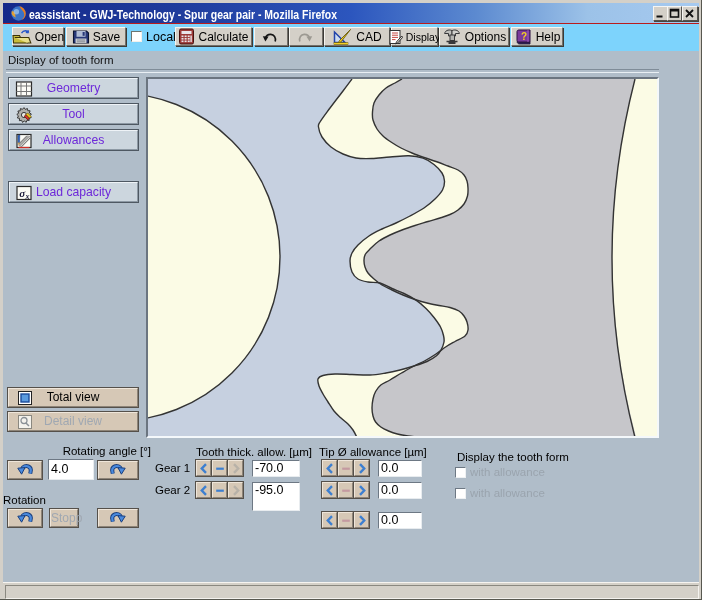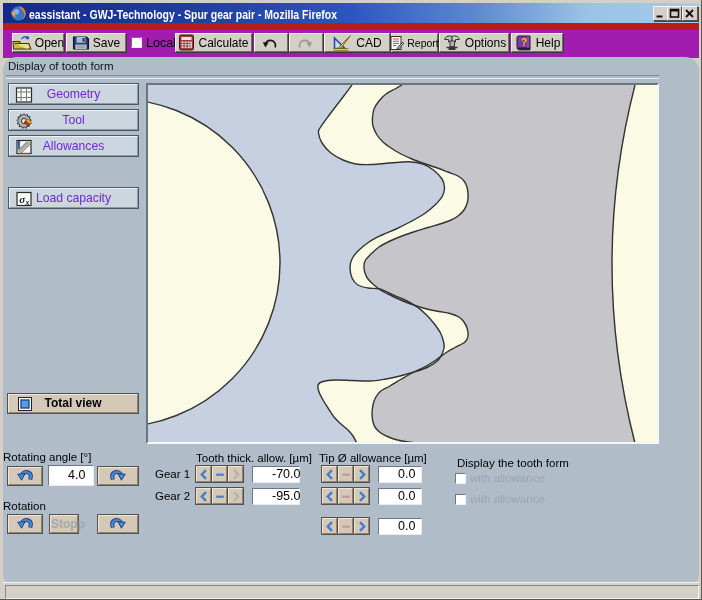--- a/index.html
+++ b/index.html
@@ -4,37 +4,37 @@
 body{width:702px;height:600px;overflow:hidden;font-family:"Liberation Sans",sans-serif;}
 #win{position:absolute;left:0;top:0;width:702px;height:600px;background:#d4d0c8;overflow:hidden;}
 #win:after{content:"";position:absolute;left:0;top:0;width:701px;height:599px;border-right:1px solid #585850;border-bottom:1px solid #585850;pointer-events:none;}
 .abs{position:absolute;}
 
 #title{left:3px;top:3px;width:696px;height:20px;background:linear-gradient(to right,#15298a 0%,#1f3c9c 25%,#2c56be 50%,#5c8ad0 68%,#9cc2e8 84%,#a6caf0 100%);}
 #title .txt{position:absolute;left:26px;top:3.5px;color:#fff;font-size:13px;font-weight:bold;white-space:nowrap;transform:scaleX(0.805);transform-origin:0 0;}
 .wbtn{position:absolute;top:3px;width:13px;height:13px;background:#d4d0c8;border-top:1px solid #f6f5f2;border-left:1px solid #f6f5f2;border-right:1px solid #55534e;border-bottom:1px solid #55534e;box-shadow:1px 1px 0 #454540;}
 .wbtn svg{position:absolute;left:0;top:0;}
 
-#tbar{left:3px;top:23px;width:696px;height:28px;background:#a21caf;border-top:7px solid #b91c1c;}
+#tbar{left:3px;top:23px;width:696px;height:28px;background:#7dd3fc;border-top:1px solid #b91c1c;}
 #tbar:after{content:"";position:absolute;left:0;bottom:0;width:100%;height:1px;background:#57554f;}
 .tbtn{position:absolute;top:3px;height:19px;background:#d4d0c8;border-top:1px solid #f6f5f0;border-left:1px solid #f6f5f0;border-right:1px solid #72706a;border-bottom:1px solid #72706a;box-shadow:1px 1px 0 #3c3a36;box-sizing:border-box;display:flex;align-items:center;justify-content:center;font-size:12px;color:#000;}
 .tbtn svg{margin-right:3px;flex:none;}
 
-#app{left:3px;top:57px;width:696px;height:531px;background:#b0bdc9;border-radius:14px;}
+#app{left:3px;top:51px;width:696px;height:531px;background:#b0bdc9;}
 #dotf{position:absolute;left:5px;top:3px;font-size:11.5px;color:#111;}
 #groove{position:absolute;left:3px;top:18px;width:653px;height:2px;border-top:1px solid #7f8c98;border-bottom:1px solid #e9eff4;}
 
 .sbtn{position:absolute;left:6px;width:129px;height:20px;background:#ccd6de;box-shadow:0 0 0 1px #4e5862;border-top:1px solid #eef3f7;border-left:1px solid #eef3f7;border-right:1px solid #8d99a4;border-bottom:1px solid #8d99a4;box-sizing:border-box;font-size:12.2px;color:#6d28d9;text-align:center;line-height:18px;}
 .sbtn.act{background:#bcc7d2;}
 .sbtn svg{position:absolute;left:5px;top:0px;}
 .sbtn .ic{position:absolute;left:5px;top:1px;}
 
-.tanb{position:absolute;background:#d6c8b6;box-shadow:0 0 0 1px #55504a;border-top:1px solid #efe6da;border-left:1px solid #efe6da;border-right:1px solid #8d8478;border-bottom:1px solid #8d8478;box-sizing:border-box;font-size:12px;color:#000;text-align:center;font-weight:bold;}
+.tanb{position:absolute;background:#d6c8b6;box-shadow:0 0 0 1px #55504a;border-top:1px solid #efe6da;border-left:1px solid #efe6da;border-right:1px solid #8d8478;border-bottom:1px solid #8d8478;box-sizing:border-box;font-size:12px;color:#000;text-align:center;}
 .dis{color:#a0a8b2;}
-.fld{position:absolute;background:#fff;border-top:1.5px solid #6d7884;border-left:1.5px solid #6d7884;border-right:1px solid #e8ecef;border-bottom:1px solid #e8ecef;box-sizing:border-box;font-size:12.5px;color:#000;padding-left:19px;line-height:15px;}
+.fld{position:absolute;background:#fff;border-top:1.5px solid #6d7884;border-left:1.5px solid #6d7884;border-right:1px solid #e8ecef;border-bottom:1px solid #e8ecef;box-sizing:border-box;font-size:12.5px;color:#000;padding-left:2px;line-height:15px;}
 .lbl{position:absolute;font-size:11.5px;color:#000;white-space:nowrap;}
 .lbl.dis{color:#9aa4ae;}
 .chk{position:absolute;width:11px;height:11px;background:#fff;border-top:1.5px solid #6d7884;border-left:1.5px solid #6d7884;border-right:1px solid #eef1f3;border-bottom:1px solid #eef1f3;box-sizing:border-box;}
 
 #sbar{left:3px;top:582px;width:696px;height:16px;background:#d4d0c8;border-top:1px solid #f6f4f0;}
 #sbar .pan{position:absolute;left:2px;top:2px;width:692px;height:12px;border:1px solid;border-color:#8a8880 #f4f2ee #f4f2ee #8a8880;}
 </style></head>
 <body>
 <div id="win">
 <div id="title" class="abs">
@@ -121,21 +121,21 @@
           <rect x="2" y="14.7" width="14" height="1.8" fill="#f2d024" stroke="#6a5a08" stroke-width="0.6"></rect>
         </svg>
         <span>CAD</span>
       </div>
  <div class="tbtn" style="left:388px;width:47px;font-size:10.5px">
         <svg width="14" height="16" viewBox="0 0 14 16">
           <rect x="1" y="1.5" width="10" height="13" fill="#fff" stroke="#333" stroke-width="1"></rect>
           <path d="M3,4 h6 M3,6.2 h6 M3,8.4 h6 M3,10.6 h3.5" stroke="#c03028" stroke-width="0.9"></path>
           <path d="M12.8,7 L7.5,12.8 L6.6,14.9 L8.7,14 L13.6,8.4 Z" fill="#d8d4cc" stroke="#222" stroke-width="0.9"></path>
         </svg>
-        <span>Report</span>
+        <span>Display</span>
       </div>
  <div class="tbtn" style="left:436px;width:70px">
         <svg width="20" height="17" viewBox="0 0 20 17">
           <path d="M10,2.5 C6,1 3,3 2.6,5.5 L6.5,5.5 L6.5,8 L10,8 Z" fill="#c0c0bc" stroke="#38383a" stroke-width="1"></path>
           <path d="M10,2.5 C14,1 17,3 17.4,5.5 L13.5,5.5 L13.5,8 L10,8 Z" fill="#d0d0cc" stroke="#38383a" stroke-width="1"></path>
           <rect x="8" y="7" width="4.5" height="5.5" fill="#b4b4b0" stroke="#38383a" stroke-width="1"></rect>
           <path d="M4.5,13.5 h11 M6.5,15.2 h7" stroke="#38383a" stroke-width="1.7"></path>
         </svg>
         <span>Options</span>
       </div>
@@ -184,21 +184,26 @@
 <circle cx="116" cy="257" r="164" fill="#fbfbe5" stroke="#333" stroke-width="1.4"></circle>
 <path d="M402.0,79.0 C400.8,79.7 397.7,81.5 395.0,83.0 C392.3,84.5 388.7,86.0 386.0,88.0 C383.3,90.0 381.0,92.5 379.0,95.0 C377.0,97.5 375.1,100.2 374.0,103.0 C372.9,105.8 372.7,109.2 372.5,112.0 C372.3,114.8 372.2,117.2 373.0,120.0 C373.8,122.8 375.3,126.3 377.0,129.0 C378.7,131.7 380.7,133.8 383.0,136.0 C385.3,138.2 388.0,140.0 391.0,142.0 C394.0,144.0 397.5,146.2 401.0,148.0 C404.5,149.8 408.2,151.4 412.0,153.0 C415.8,154.6 420.0,156.1 424.0,157.5 C428.0,158.9 432.0,160.1 436.0,161.5 C440.0,162.9 444.3,164.6 448.0,166.0 C451.7,167.4 455.3,168.5 458.0,170.0 C460.7,171.5 462.5,173.2 464.0,175.0 C465.5,176.8 466.3,178.8 467.0,181.0 C467.7,183.2 467.9,185.5 468.0,188.0 C468.1,190.5 468.2,193.3 467.5,196.0 C466.8,198.7 465.6,201.7 464.0,204.0 C462.4,206.3 460.3,208.2 458.0,210.0 C455.7,211.8 453.0,213.2 450.0,214.5 C447.0,215.8 443.7,216.8 440.0,218.0 C436.3,219.2 432.2,220.2 428.0,221.5 C423.8,222.8 419.3,224.1 415.0,225.5 C410.7,226.9 406.2,228.4 402.0,230.0 C397.8,231.6 393.8,233.2 390.0,235.0 C386.2,236.8 382.2,238.8 379.0,241.0 C375.8,243.2 373.2,245.8 371.0,248.0 C368.8,250.2 366.7,252.0 365.5,254.0 C364.3,256.0 364.1,257.8 364.0,260.0 C363.9,262.2 364.3,264.8 365.0,267.0 C365.7,269.2 366.5,271.0 368.0,273.0 C369.5,275.0 371.7,277.0 374.0,279.0 C376.3,281.0 379.0,283.2 382.0,285.0 C385.0,286.8 388.5,288.3 392.0,290.0 C395.5,291.7 399.2,293.4 403.0,295.0 C406.8,296.6 411.0,298.2 415.0,299.5 C419.0,300.8 423.0,302.0 427.0,303.0 C431.0,304.0 435.2,304.8 439.0,305.5 C442.8,306.2 446.7,306.6 450.0,307.5 C453.3,308.4 456.7,309.6 459.0,311.0 C461.3,312.4 462.7,314.2 464.0,316.0 C465.3,317.8 466.3,319.7 467.0,322.0 C467.7,324.3 468.3,327.7 468.0,330.0 C467.7,332.3 467.2,334.1 465.0,336.0 C462.8,337.9 458.2,339.7 455.0,341.5 C451.8,343.3 448.8,344.9 445.6,347.0 C442.4,349.1 439.5,351.7 436.0,354.0 C432.5,356.3 428.3,358.9 424.5,361.0 C420.7,363.1 416.8,364.5 413.0,366.5 C409.2,368.5 405.3,370.8 401.5,373.0 C397.7,375.2 393.4,378.0 390.0,380.0 C386.6,382.0 383.2,383.1 380.8,385.0 C378.4,386.9 376.9,389.2 375.6,391.5 C374.3,393.8 373.6,396.2 373.0,399.0 C372.4,401.8 372.0,405.2 372.0,408.0 C372.0,410.8 372.4,413.7 373.0,416.0 C373.6,418.3 374.3,420.2 375.6,422.0 C376.9,423.8 378.7,425.5 380.8,427.0 C382.9,428.5 385.7,429.8 388.5,431.0 C391.3,432.2 394.1,433.2 397.4,434.0 C400.6,434.8 403.9,435.4 408.0,436.0 C412.1,436.6 419.7,437.2 422.0,437.5 L422,437.5 L636,437.5 L636,437 Q589,258 635,79 Z" fill="#c6c6ca" stroke="none"></path>
 <path d="M635,79 Q589,258 635,437.5" fill="none" stroke="#333" stroke-width="1.4"></path>
 <path d="M352.0,79.0 C350.5,81.0 346.7,86.2 343.0,91.0 C339.3,95.8 333.8,102.8 330.0,108.0 C326.2,113.2 321.9,118.8 320.0,122.0 C318.1,125.2 318.2,124.5 318.5,127.0 C318.8,129.5 319.9,133.7 322.0,137.0 C324.1,140.3 327.5,144.2 331.0,147.0 C334.5,149.8 338.8,152.2 343.0,154.0 C347.2,155.8 351.2,157.2 356.0,158.0 C360.8,158.8 366.3,158.7 372.0,158.5 C377.7,158.3 383.8,157.4 390.0,157.0 C396.2,156.6 403.5,155.6 409.0,155.8 C414.5,156.0 418.8,156.8 423.0,158.2 C427.2,159.6 430.8,162.0 434.0,164.5 C437.2,167.0 440.2,170.2 442.0,173.0 C443.8,175.8 444.4,178.2 444.5,181.0 C444.6,183.8 444.1,187.0 442.5,190.0 C440.9,193.0 438.1,196.0 435.0,199.0 C431.9,202.0 428.2,205.2 424.0,208.0 C419.8,210.8 414.7,213.5 410.0,216.0 C405.3,218.5 400.7,220.8 396.0,223.0 C391.3,225.2 386.5,226.8 382.0,229.0 C377.5,231.2 373.0,233.3 369.0,236.0 C365.0,238.7 360.8,242.2 358.0,245.0 C355.2,247.8 353.3,250.3 352.0,253.0 C350.7,255.7 350.0,257.8 350.0,261.0 C350.0,264.2 350.7,269.0 352.0,272.0 C353.3,275.0 355.3,277.3 358.0,279.0 C360.7,280.7 364.3,281.3 368.0,282.0 C371.7,282.7 376.0,281.9 380.0,283.0 C384.0,284.1 388.0,286.8 392.0,288.5 C396.0,290.2 400.0,291.6 404.0,293.5 C408.0,295.4 412.3,297.7 416.0,300.2 C419.7,302.7 423.0,305.6 426.0,308.5 C429.0,311.4 431.6,314.4 434.0,317.5 C436.4,320.6 438.9,324.0 440.5,327.0 C442.1,330.0 442.9,333.0 443.5,335.5 C444.1,338.0 444.4,339.6 444.0,342.0 C443.6,344.4 442.2,347.7 441.0,350.0 C439.8,352.3 438.8,353.9 436.5,355.8 C434.2,357.7 430.8,359.8 427.0,361.5 C423.2,363.2 418.5,364.6 414.0,366.0 C409.5,367.4 404.7,368.8 400.0,370.0 C395.3,371.2 391.0,372.2 386.0,373.0 C381.0,373.8 375.7,374.8 370.0,375.0 C364.3,375.2 357.8,374.7 352.0,374.5 C346.2,374.3 339.8,373.8 335.0,374.0 C330.2,374.2 325.8,374.7 323.0,375.5 C320.2,376.3 318.7,377.2 318.0,379.0 C317.3,380.8 318.2,383.5 319.0,386.0 C319.8,388.5 321.5,391.3 323.0,394.0 C324.5,396.7 326.2,399.2 328.0,402.0 C329.8,404.8 331.8,408.3 334.0,411.0 C336.2,413.7 338.7,415.8 341.0,418.0 C343.3,420.2 346.0,422.0 348.0,424.0 C350.0,426.0 351.5,427.8 353.0,430.0 C354.5,432.2 356.3,436.2 357.0,437.5" fill="none" stroke="#333" stroke-width="1.4"></path>
 <path d="M402.0,79.0 C400.8,79.7 397.7,81.5 395.0,83.0 C392.3,84.5 388.7,86.0 386.0,88.0 C383.3,90.0 381.0,92.5 379.0,95.0 C377.0,97.5 375.1,100.2 374.0,103.0 C372.9,105.8 372.7,109.2 372.5,112.0 C372.3,114.8 372.2,117.2 373.0,120.0 C373.8,122.8 375.3,126.3 377.0,129.0 C378.7,131.7 380.7,133.8 383.0,136.0 C385.3,138.2 388.0,140.0 391.0,142.0 C394.0,144.0 397.5,146.2 401.0,148.0 C404.5,149.8 408.2,151.4 412.0,153.0 C415.8,154.6 420.0,156.1 424.0,157.5 C428.0,158.9 432.0,160.1 436.0,161.5 C440.0,162.9 444.3,164.6 448.0,166.0 C451.7,167.4 455.3,168.5 458.0,170.0 C460.7,171.5 462.5,173.2 464.0,175.0 C465.5,176.8 466.3,178.8 467.0,181.0 C467.7,183.2 467.9,185.5 468.0,188.0 C468.1,190.5 468.2,193.3 467.5,196.0 C466.8,198.7 465.6,201.7 464.0,204.0 C462.4,206.3 460.3,208.2 458.0,210.0 C455.7,211.8 453.0,213.2 450.0,214.5 C447.0,215.8 443.7,216.8 440.0,218.0 C436.3,219.2 432.2,220.2 428.0,221.5 C423.8,222.8 419.3,224.1 415.0,225.5 C410.7,226.9 406.2,228.4 402.0,230.0 C397.8,231.6 393.8,233.2 390.0,235.0 C386.2,236.8 382.2,238.8 379.0,241.0 C375.8,243.2 373.2,245.8 371.0,248.0 C368.8,250.2 366.7,252.0 365.5,254.0 C364.3,256.0 364.1,257.8 364.0,260.0 C363.9,262.2 364.3,264.8 365.0,267.0 C365.7,269.2 366.5,271.0 368.0,273.0 C369.5,275.0 371.7,277.0 374.0,279.0 C376.3,281.0 379.0,283.2 382.0,285.0 C385.0,286.8 388.5,288.3 392.0,290.0 C395.5,291.7 399.2,293.4 403.0,295.0 C406.8,296.6 411.0,298.2 415.0,299.5 C419.0,300.8 423.0,302.0 427.0,303.0 C431.0,304.0 435.2,304.8 439.0,305.5 C442.8,306.2 446.7,306.6 450.0,307.5 C453.3,308.4 456.7,309.6 459.0,311.0 C461.3,312.4 462.7,314.2 464.0,316.0 C465.3,317.8 466.3,319.7 467.0,322.0 C467.7,324.3 468.3,327.7 468.0,330.0 C467.7,332.3 467.2,334.1 465.0,336.0 C462.8,337.9 458.2,339.7 455.0,341.5 C451.8,343.3 448.8,344.9 445.6,347.0 C442.4,349.1 439.5,351.7 436.0,354.0 C432.5,356.3 428.3,358.9 424.5,361.0 C420.7,363.1 416.8,364.5 413.0,366.5 C409.2,368.5 405.3,370.8 401.5,373.0 C397.7,375.2 393.4,378.0 390.0,380.0 C386.6,382.0 383.2,383.1 380.8,385.0 C378.4,386.9 376.9,389.2 375.6,391.5 C374.3,393.8 373.6,396.2 373.0,399.0 C372.4,401.8 372.0,405.2 372.0,408.0 C372.0,410.8 372.4,413.7 373.0,416.0 C373.6,418.3 374.3,420.2 375.6,422.0 C376.9,423.8 378.7,425.5 380.8,427.0 C382.9,428.5 385.7,429.8 388.5,431.0 C391.3,432.2 394.1,433.2 397.4,434.0 C400.6,434.8 403.9,435.4 408.0,436.0 C412.1,436.6 419.7,437.2 422.0,437.5" fill="none" stroke="#333" stroke-width="1.4"></path>
 </svg></div>
  <div class="tanb" style="left:5px;top:337px;width:130px;height:19px;line-height:17px"><svg class="abs" style="left:9px;top:2px" width="14" height="14" viewBox="0 0 14 14">
           <rect x="0.5" y="0.5" width="13" height="13" fill="#fff" stroke="#222" stroke-width="1"></rect>
           <rect x="3" y="3" width="8" height="8" fill="#5a9ade" stroke="#1a4a9a" stroke-width="1.4"></rect>
         </svg>Total view</div>
- <div class="lbl" style="left:0px;top:394px;width:148px;text-align:left">Rotating angle [°]</div>
+ <div class="tanb" style="left:5px;top:361px;width:130px;height:19px;line-height:17px"><svg class="abs" style="left:9px;top:2px" width="14" height="14" viewBox="0 0 14 14">
+          <rect x="0.5" y="0.5" width="13" height="13" fill="#f4f2ec" stroke="#8a8880" stroke-width="1"></rect>
+          <circle cx="6" cy="5.5" r="3" fill="none" stroke="#8a9096" stroke-width="1.3"></circle>
+          <path d="M8,8 L11,11" stroke="#8a9096" stroke-width="1.5"></path>
+        </svg><span class="dis">Detail view</span></div>
+ <div class="lbl" style="left:0px;top:394px;width:148px;text-align:right">Rotating angle [°]</div>
  <div class="tanb" style="left:5px;top:410px;width:34px;height:18px"><svg width="18" height="15" viewBox="0 0 18 15" style="margin-top:1px">
           <path d="M6,6.2 C7,3.4 10,2.4 12.2,3.4 C14.3,4.4 15.2,6.6 14.6,8.8 L14.2,10.6" fill="none" stroke="#1a3f7e" stroke-width="4"></path>
           <path d="M6,6.2 C7,3.4 10,2.4 12.2,3.4 C14.3,4.4 15.2,6.6 14.6,8.8 L14.2,10.6" fill="none" stroke="#4a8ade" stroke-width="2.2"></path>
           <path d="M1.8,5.2 L9,4.6 L5.6,11.2 Z" fill="#4a8ade" stroke="#1a3f7e" stroke-width="1"></path>
         </svg></div>
  <div class="fld" style="left:45px;top:408px;width:46px;height:21px;line-height:19px">4.0</div>
  <div class="tanb" style="left:95px;top:410px;width:40px;height:18px"><svg width="18" height="15" viewBox="0 0 18 15" style="margin-top:1px">
           <path d="M12,6.2 C11,3.4 8,2.4 5.8,3.4 C3.7,4.4 2.8,6.6 3.4,8.8 L3.8,10.6" fill="none" stroke="#1a3f7e" stroke-width="4"></path>
           <path d="M12,6.2 C11,3.4 8,2.4 5.8,3.4 C3.7,4.4 2.8,6.6 3.4,8.8 L3.8,10.6" fill="none" stroke="#4a8ade" stroke-width="2.2"></path>
           <path d="M16.2,5.2 L9,4.6 L12.4,11.2 Z" fill="#4a8ade" stroke="#1a3f7e" stroke-width="1"></path>
@@ -214,21 +219,21 @@
           <path d="M12,6.2 C11,3.4 8,2.4 5.8,3.4 C3.7,4.4 2.8,6.6 3.4,8.8 L3.8,10.6" fill="none" stroke="#1a3f7e" stroke-width="4"></path>
           <path d="M12,6.2 C11,3.4 8,2.4 5.8,3.4 C3.7,4.4 2.8,6.6 3.4,8.8 L3.8,10.6" fill="none" stroke="#4a8ade" stroke-width="2.2"></path>
           <path d="M16.2,5.2 L9,4.6 L12.4,11.2 Z" fill="#4a8ade" stroke="#1a3f7e" stroke-width="1"></path>
         </svg></div>
  <div class="lbl" style="left:193px;top:395px">Tooth thick. allow. [µm]</div>
  <div class="lbl" style="left:316px;top:395px">Tip Ø allowance [µm]</div>
  <div class="lbl" style="left:454px;top:400px">Display the tooth form</div>
  <div class="lbl" style="left:152px;top:411px">Gear 1</div>
  <div class="lbl" style="left:152px;top:433px">Gear 2</div>
  <div class="fld" style="left:249px;top:409px;width:48px;height:17px">-70.0</div>
- <div class="fld" style="left:249px;top:431px;width:48px;height:17px">-95.0</div>
+ <div class="fld" style="left:249px;top:431px;width:48px;height:29px">-95.0</div>
  <div class="fld" style="left:375px;top:409px;width:44px;height:17px">0.0</div>
  <div class="fld" style="left:375px;top:431px;width:44px;height:17px">0.0</div>
  <div class="fld" style="left:375px;top:461px;width:44px;height:17px">0.0</div>
  <div class="chk" style="left:452px;top:416px"></div>
  <div class="lbl dis" style="left:467px;top:415px">with allowance</div>
  <div class="chk" style="left:452px;top:437px"></div>
  <div class="lbl dis" style="left:467px;top:436px">with allowance</div>
 <div class="tanb" style="left:193px;top:409px;width:15px;height:16px"><svg width="14" height="15" viewBox="0 0 14 15">
           <path d="M9,3.2 L4.8,7.5 L9,11.8" fill="none" stroke="#3d7fd0" stroke-width="2.4"></path>
         </svg></div>

